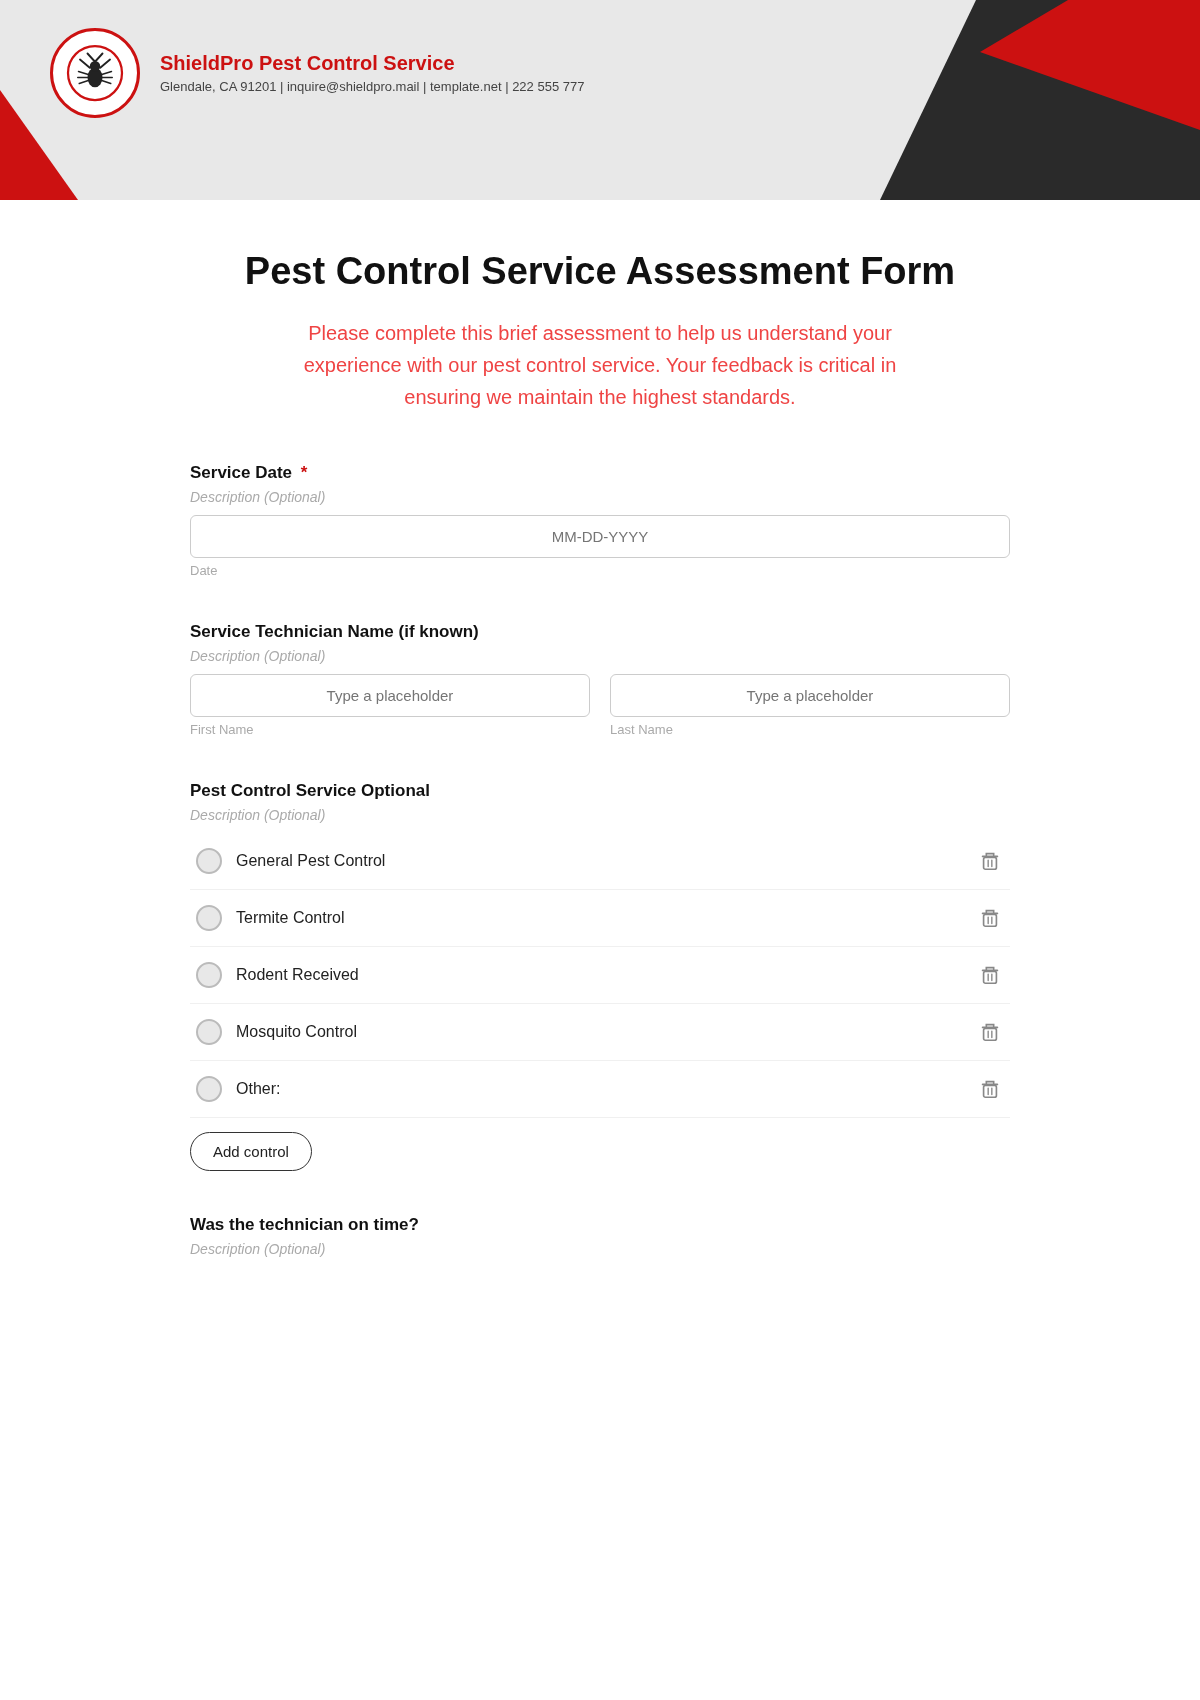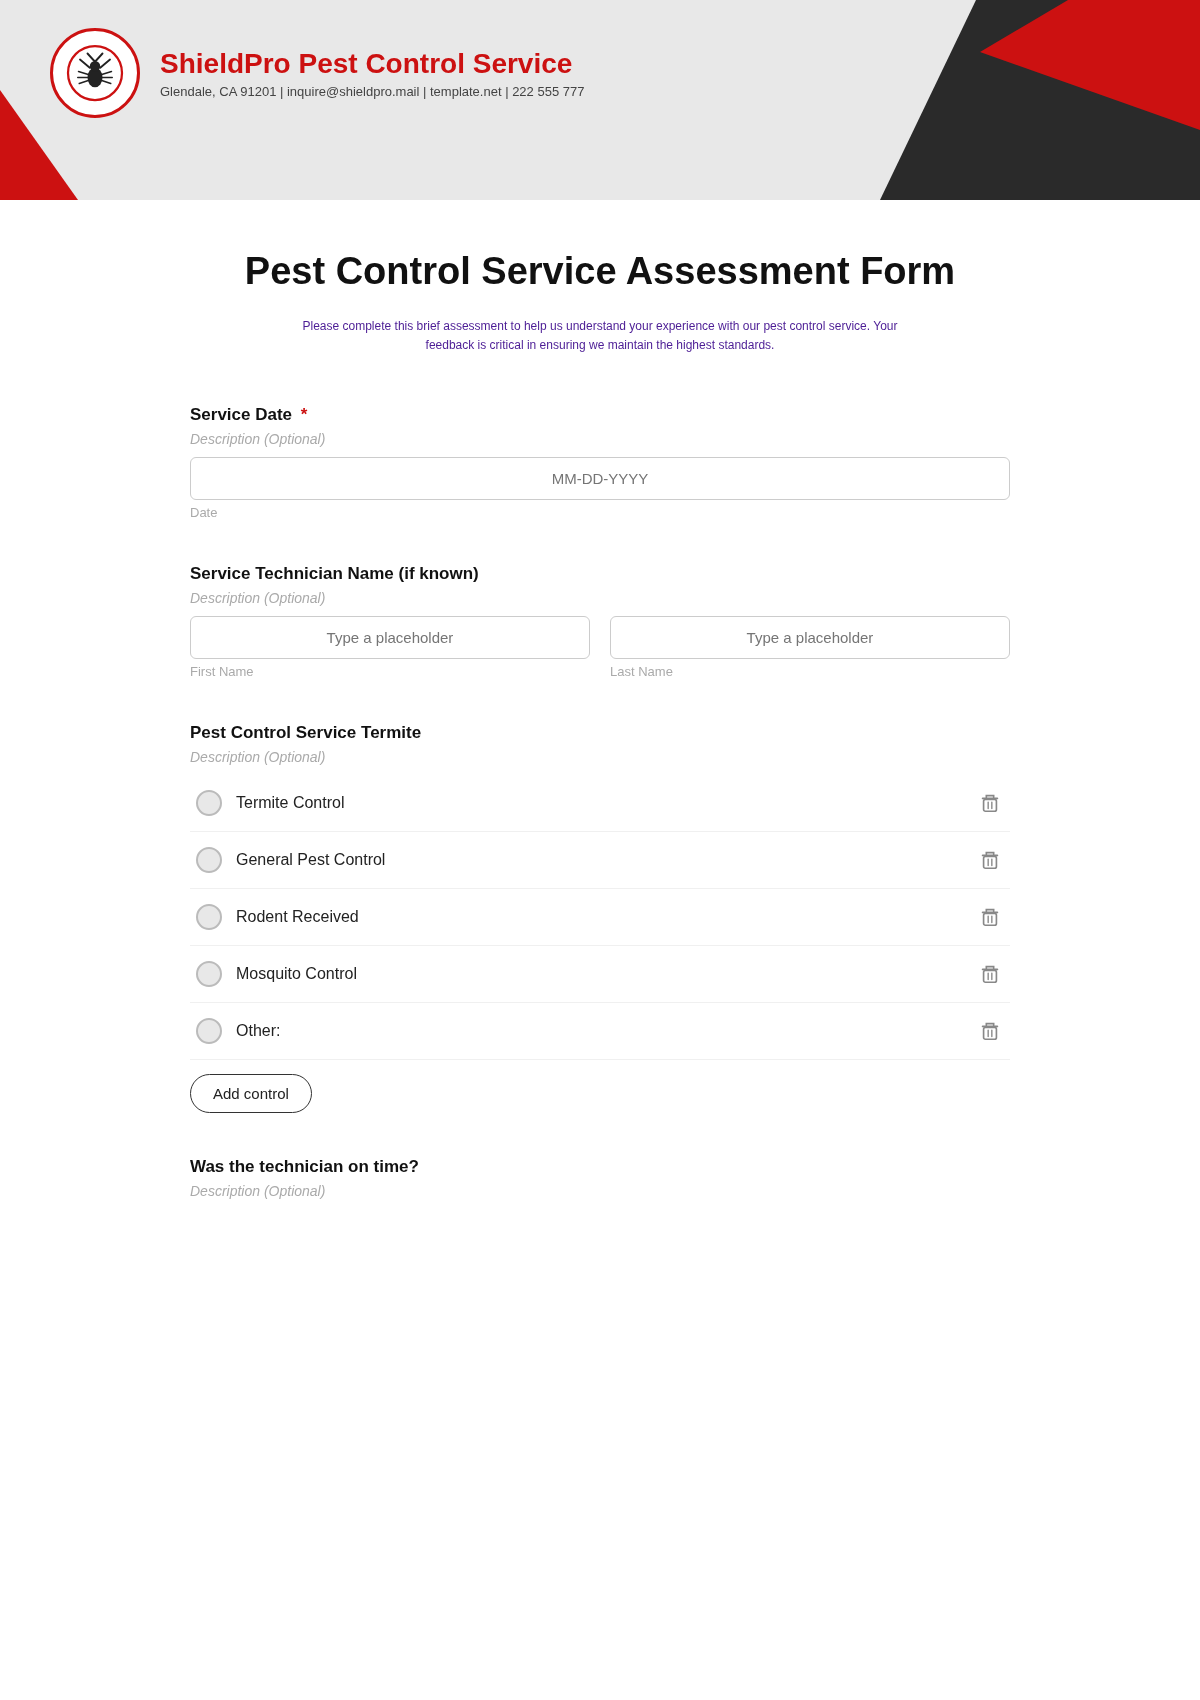--- a/index.html
+++ b/index.html
@@ -89,21 +89,21 @@
       height: 60px;
     }
 
     .company-info {
       display: flex;
       flex-direction: column;
       gap: 4px;
     }
 
     .company-name {
-      font-size: 28px;
+      font-size: 20px;
       font-weight: bold;
       color: #cc1111;
     }
 
     .company-details {
       font-size: 13px;
       color: #444;
     }
 
     
@@ -115,22 +115,22 @@
     .form-title {
       text-align: center;
       font-size: 38px;
       font-weight: bold;
       color: #111;
       margin-bottom: 24px;
     }
 
     .form-description {
       text-align: center;
-      font-size: 12px;
-      color: #4c1d95;
+      font-size: 20px;
+      color: #ef4444;
       line-height: 1.6;
       margin-bottom: 50px;
       max-width: 640px;
       margin-left: auto;
       margin-right: auto;
     }
 
     
     .form-section {
       margin-bottom: 44px;
@@ -313,44 +313,44 @@
         <div class="field-sub-label">First Name</div>
       </div>
       <div class="name-field-wrapper">
         <input class="input-field" type="text" placeholder="Type a placeholder" style="">
         <div class="field-sub-label">Last Name</div>
       </div>
     </div>
   </div>
 
   <div class="form-section">
-    <div class="field-label">Pest Control Service Termite</div>
+    <div class="field-label">Pest Control Service Optional</div>
     <div class="field-description">Description (Optional)</div>
     <div class="radio-options">
 
       <div class="radio-option-row">
         <div class="radio-left">
           <div class="radio-circle"></div>
-          <span class="radio-label">Termite Control</span>
+          <span class="radio-label">General Pest Control</span>
         </div>
         <div class="delete-icon">
           <svg width="22" height="22" viewBox="0 0 24 24" fill="none" xmlns="http://www.w3.org/2000/svg">
             <rect x="3" y="6" width="18" height="2" rx="1" fill="#888"></rect>
             <path d="M8 6V4h8v2" stroke="#888" stroke-width="1.8" stroke-linecap="round"></path>
             <rect x="5" y="8" width="14" height="13" rx="2" stroke="#888" stroke-width="1.8" fill="none"></rect>
             <line x1="10" y1="11" x2="10" y2="18" stroke="#888" stroke-width="1.5" stroke-linecap="round"></line>
             <line x1="14" y1="11" x2="14" y2="18" stroke="#888" stroke-width="1.5" stroke-linecap="round"></line>
           </svg>
         </div>
       </div>
 
       <div class="radio-option-row">
         <div class="radio-left">
           <div class="radio-circle"></div>
-          <span class="radio-label">General Pest Control</span>
+          <span class="radio-label">Termite Control</span>
         </div>
         <div class="delete-icon">
           <svg width="22" height="22" viewBox="0 0 24 24" fill="none" xmlns="http://www.w3.org/2000/svg">
             <rect x="3" y="6" width="18" height="2" rx="1" fill="#888"></rect>
             <path d="M8 6V4h8v2" stroke="#888" stroke-width="1.8" stroke-linecap="round"></path>
             <rect x="5" y="8" width="14" height="13" rx="2" stroke="#888" stroke-width="1.8" fill="none"></rect>
             <line x1="10" y1="11" x2="10" y2="18" stroke="#888" stroke-width="1.5" stroke-linecap="round"></line>
             <line x1="14" y1="11" x2="14" y2="18" stroke="#888" stroke-width="1.5" stroke-linecap="round"></line>
           </svg>
         </div>

